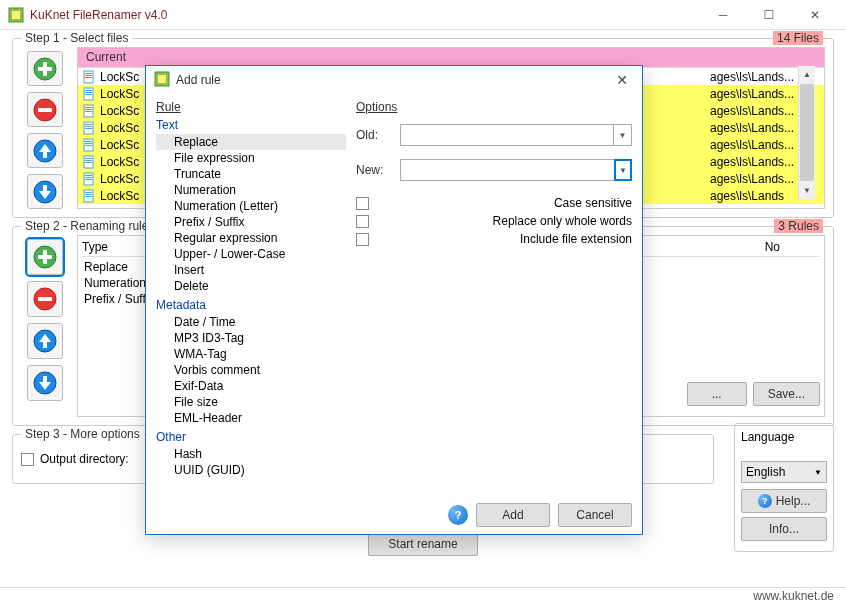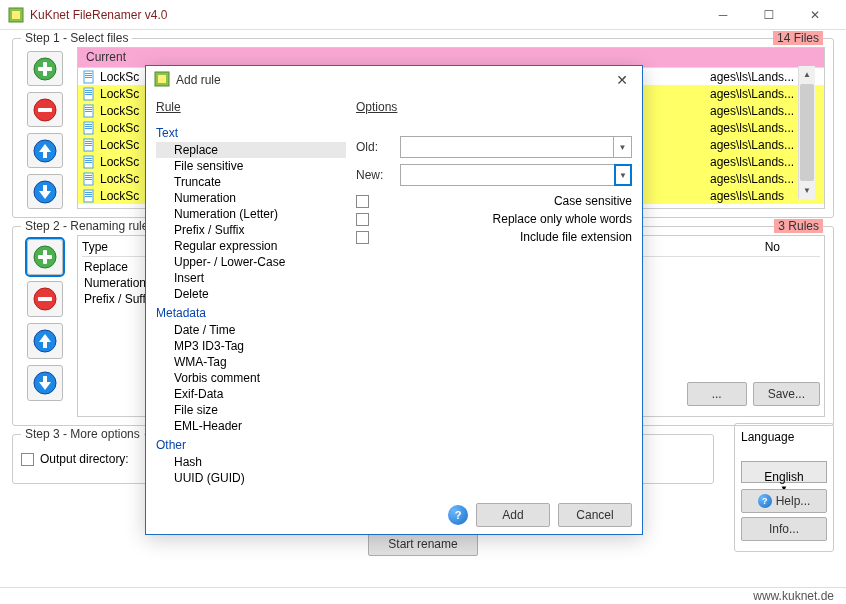--- a/index.html
+++ b/index.html
@@ -48,43 +48,43 @@
 .btn { height: 24px; padding: 0 14px; border: 1px solid #adadad; background: #e1e1e1; border-radius: 2px; cursor: pointer; display: inline-flex; align-items: center; justify-content: center; color: #333; }
 .btn.small { min-width: 60px; }
 
 
 .step3 { height: 50px; display: flex; align-items: center; }
 .check { width: 13px; height: 13px; border: 1px solid #888; margin-right: 6px; background: #fff; }
 
 
 .lang-panel { position: absolute; right: 12px; bottom: 32px; width: 100px; border: 1px solid #ccc; border-radius: 3px; padding: 6px; }
 .lang-panel .lbl { font-size: 12px; margin-bottom: 17px; display: block; }
-.lang-select { width: 100%; height: 22px; border: 1px solid #aaa; background: #eaeaea; padding: 8px 4px; display: flex; align-items: center; justify-content: space-between; margin-bottom: 6px; flex-direction: column; }
+.lang-select { width: 100%; height: 22px; border: 1px solid #aaa; background: #eaeaea; padding: 8px 4px; display: flex; align-items: center; justify-content: space-between; margin-bottom: 6px; }
 .lang-panel .btn { width: 100%; margin-bottom: 4px; justify-content: center; gap: 4px; }
 
 
 .footer { position: absolute; bottom: 0; left: 0; right: 0; height: 17px; border-top: 1px solid #ddd; display: flex; align-items: center; justify-content: flex-end; padding: 0 12px; color: #555; }
 
 
 .start-btn { position: absolute; bottom: 28px; left: 50%; transform: translateX(-50%); width: 110px; }
 
 
 .overlay { position: absolute; inset: 0; background: rgba(0,0,0,0); pointer-events: none; }
 .dialog { position: absolute; left: 145px; top: 65px; width: 498px; height: 470px; background: #fff; border: 1px solid #1a6fc4; box-shadow: 0 4px 20px rgba(0,0,0,0.2); pointer-events: auto; display: flex; flex-direction: column; }
 .dlg-title { height: 28px; display: flex; align-items: center; padding: 0 8px; }
 .dlg-title .t { flex: 1; margin-left: 6px; color: #333; }
 .dlg-close { width: 24px; height: 24px; display: flex; align-items: center; justify-content: center; color: #444; font-size: 14px; cursor: pointer; }
 .dlg-body { flex: 1; display: flex; padding: 6px 10px 6px 10px; gap: 10px; }
 .rule-col { width: 190px; }
-.col-head { text-decoration: underline; color: #333; margin-bottom: 12px; }
+.col-head { text-decoration: underline; color: #333; margin-bottom: 0; }
 .cat { color: #0645ad; margin-top: 4px; margin-bottom: 2px; }
 .rule-item { padding: 1px 2px 1px 18px; cursor: default; }
 .rule-item.sel { background: #e8e8e8; }
 .opt-col { flex: 1; border-left: 0; }
-.opt-row { display: flex; align-items: center; margin-bottom: 6px; gap: 8px; }
+.opt-row { display: flex; align-items: center; margin-bottom: 13px; gap: 8px; }
 .opt-label { width: 36px; color: #333; }
 .opt-input { flex: 1; height: 22px; border: 1px solid #aaa; display: flex; }
 .opt-input input { flex: 1; border: none; outline: none; padding: 0 4px; }
 .opt-input .dd { width: 18px; border-left: 1px solid #aaa; display: flex; align-items: center; justify-content: center; font-size: 8px; color: #555; }
 .opt-input.focus .dd { border: 2px solid #0078d7; margin: -1px; }
 .opt-check { display: flex; align-items: center; padding: 2px 0; gap: 22px; justify-content: space-between; }
 .dlg-foot { height: 38px; display: flex; align-items: center; justify-content: flex-end; padding: 0 10px; gap: 8px; }
 .help-ico { width: 20px; height: 20px; border-radius: 50%; background: radial-gradient(circle at 30% 30%, #6ab7ff, #1a6fc4); color: #fff; display: flex; align-items: center; justify-content: center; font-weight: bold; font-size: 11px; }
 
 
@@ -327,21 +327,21 @@
       </span>
       <span class="t">Add rule</span>
       <div class="dlg-close">✕</div>
     </div>
     <div class="dlg-body">
       <div class="rule-col">
         <div class="col-head">Rule</div>
         <div id="rule-tree">
             <div class="cat">Text</div>
             <div class="rule-item sel">Replace</div>
-            <div class="rule-item">File sensitive</div>
+            <div class="rule-item">File expression</div>
             <div class="rule-item">Truncate</div>
             <div class="rule-item">Numeration</div>
             <div class="rule-item">Numeration (Letter)</div>
             <div class="rule-item">Prefix / Suffix</div>
             <div class="rule-item">Regular expression</div>
             <div class="rule-item">Upper- / Lower-Case</div>
             <div class="rule-item">Insert</div>
             <div class="rule-item">Delete</div>
             <div class="cat">Metadata</div>
             <div class="rule-item">Date / Time</div>

